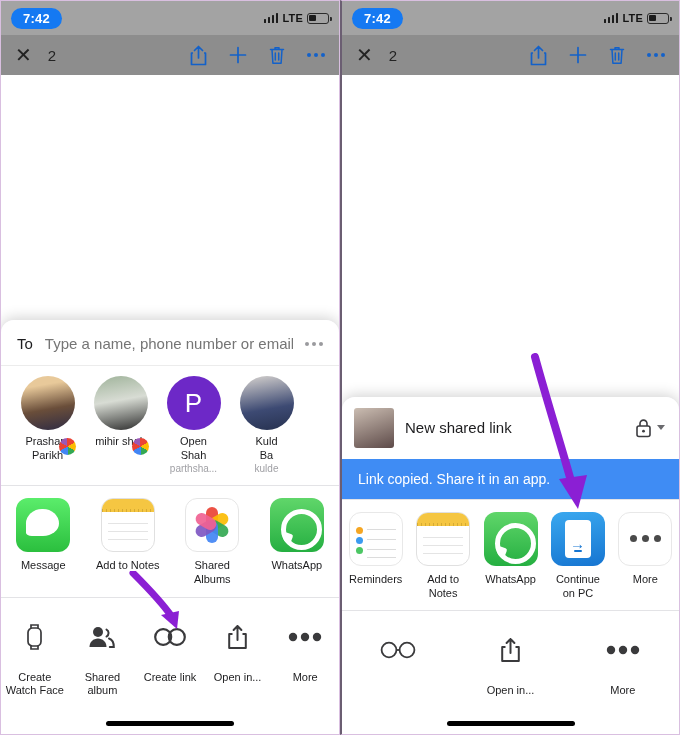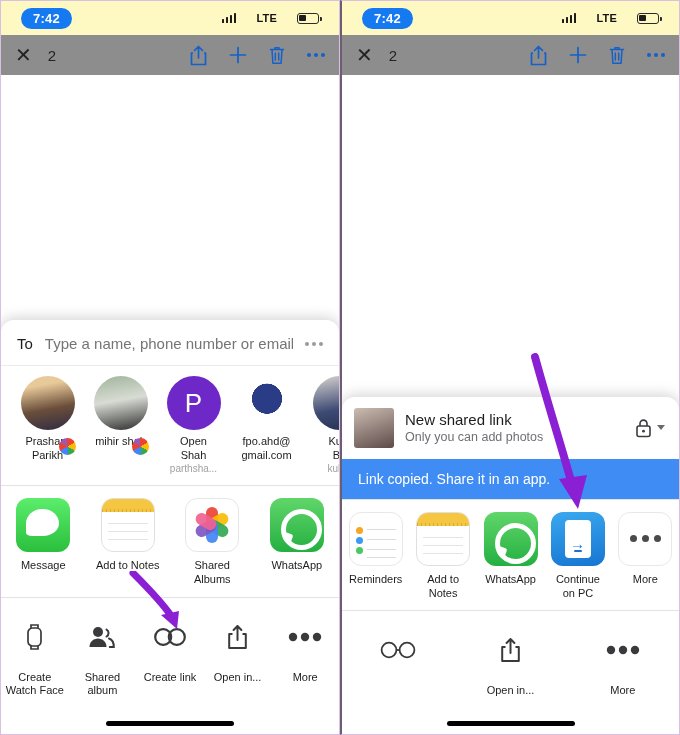--- a/index.html
+++ b/index.html
@@ -17,32 +17,32 @@
     width: 340px; height: 735px;
     overflow: hidden;
     background: #fff;
     border: 1px solid #d9bfe0;
   }
   .phone.right { border-left: 2px solid #6b5e72; }
 
   
   .statusbar {
     position: relative; height: 34px;
-    background: #fef9c3;
+    background: #a3a3a3;
     display: flex; align-items: center;
-    padding: 0 20px;
+    padding: 0 10px;
   }
   .time-pill {
     background: #1579f2; color: #fff;
     font-size: 13px; font-weight: bold;
     padding: 3px 12px; border-radius: 11px;
     letter-spacing: .2px;
   }
   .status-right {
-    margin-left: auto; display: flex; align-items: center; gap: 20px;
+    margin-left: auto; display: flex; align-items: center; gap: 4px;
   }
   .sig { display: flex; align-items: flex-end; gap: 1.5px; height: 10px; }
   .sig i { display: block; width: 2.5px; background: #1c1c1c; border-radius: .5px; }
   .sig i:nth-child(1) { height: 4px; }
   .sig i:nth-child(2) { height: 6px; }
   .sig i:nth-child(3) { height: 8px; }
   .sig i:nth-child(4) { height: 10px; }
   .lte { font-size: 11px; font-weight: bold; color: #131313; letter-spacing: .2px; }
   .batt {
     width: 22px; height: 11px; border: 1.4px solid #2b2b2b;
@@ -409,25 +409,20 @@
           <div class="badge-photos"></div>
           <div class="c-name" style="white-space:pre-line">mihir shah</div>
         </div>
         <div class="contact">
           <div class="avatar p-letter">P</div>
           <div class="c-name" style="white-space:pre-line">Open
 Shah</div>
           <div class="c-sub">parthsha...</div>
         </div>
         <div class="contact">
-          <div class="avatar av4"></div>
-          <div class="c-name" style="white-space:pre-line">fpo.ahd@
-gmail.com</div>
-        </div>
-        <div class="contact">
           <div class="avatar av5"></div>
           <div class="c-name" style="white-space:pre-line">Kuld
 Ba</div>
           <div class="c-sub">kulde</div>
         </div>
       </div>
 
       <div class="apps-row">
         <div class="app">
           <div class="app-icon ic-message"></div>
@@ -642,21 +637,20 @@
           </div>
       </div>
       <div class="scrim"></div>
     </div>
 
     <div class="sheet">
       <div class="link-header">
         <div class="lh-thumb"></div>
         <div class="lh-text">
           <div class="lh-title">New shared link</div>
-          <div class="lh-sub">Only you can add photos</div>
         </div>
         <div class="lh-lock">
           <svg width="17" height="20" viewBox="0 0 17 20">
               <rect x="2" y="8" width="13" height="10.5" rx="2" fill="none" stroke="#3c3c40" stroke-width="1.6"></rect>
               <path d="M5 8V5.6a3.5 3.5 0 0 1 7 0V8" fill="none" stroke="#3c3c40" stroke-width="1.6"></path>
               <circle cx="8.5" cy="13.2" r="1.4" fill="#3c3c40"></circle>
             </svg>
           <span class="caret"></span>
         </div>
       </div>

